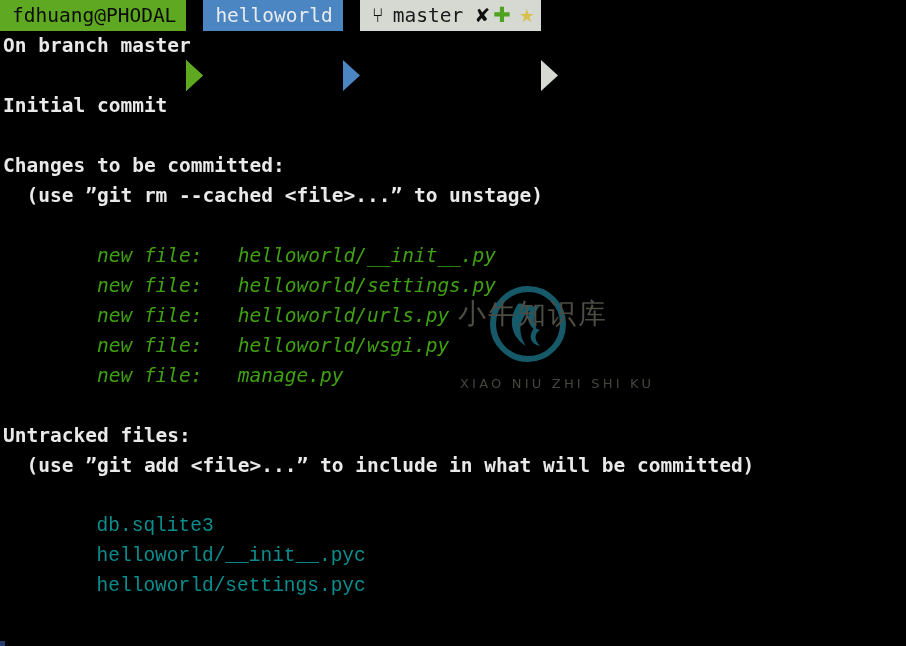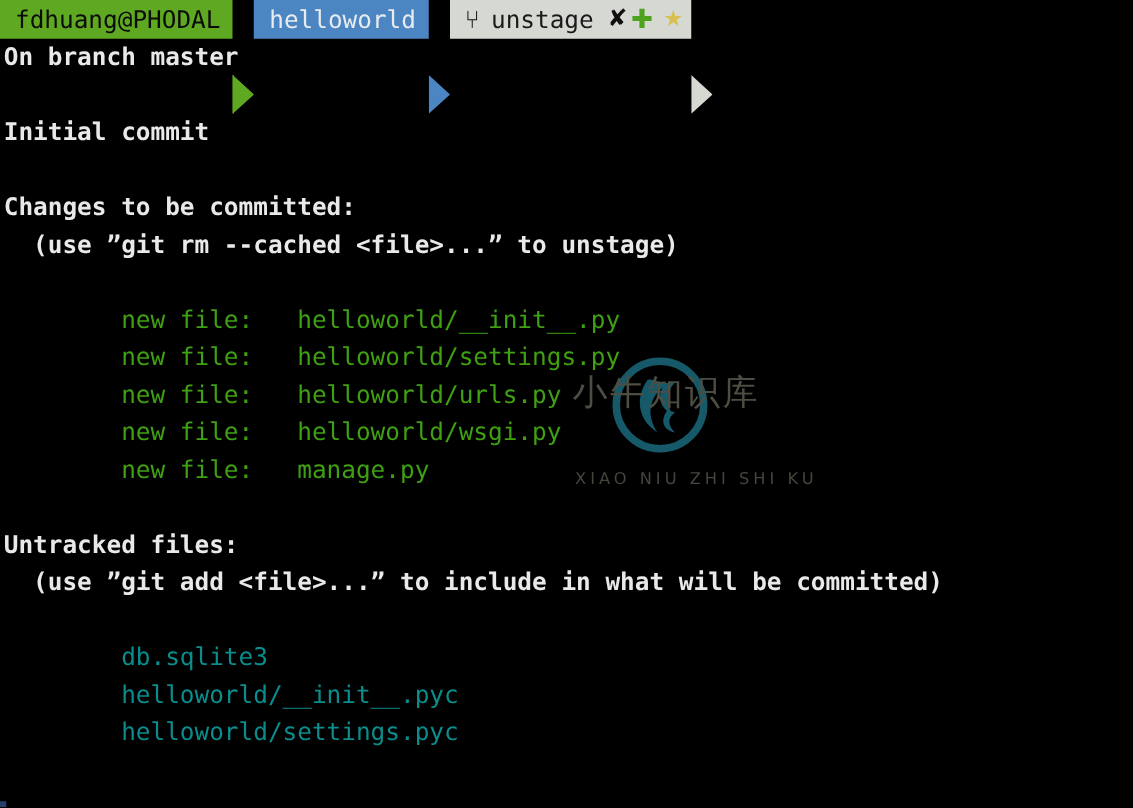--- a/index.html
+++ b/index.html
@@ -107,22 +107,22 @@
     width: 906px;
     white-space: pre;
   }
   .line {
     height: 30px;
     line-height: 30px;
     white-space: pre;
     padding-left: 3px;
   }
   .c-white  { color: #e9e9e9; font-weight: bold; }
-  .c-green  { color: #3fa012; }
-  .c-cyan   { color: #0b8d8d; }
+  .c-green  { color: #3fa012; font-style: italic; }
+  .c-cyan   { color: #0b8d8d; font-family: Liberation Mono, monospace; }
   .blank { height: 30px; }
 
   
   .watermark {
     position: absolute;
     left: 410px;
     top: 278px;
     width: 220px;
     height: 96px;
     pointer-events: none;
@@ -191,21 +191,21 @@
       <span>helloworld</span>
     </div>
     <div class="arrow">
       <svg width="17" height="31" viewBox="0 0 17 31">
           <polygon points="0,0 17,15.5 0,31" fill="#4b86c2"></polygon>
         </svg>
     </div>
 
     <div class="seg seg-git">
       <span class="git-branch-glyph">⑂</span>
-      <span>unstage</span>
+      <span>master</span>
       <span class="git-flags">
         <span class="flag-x">✘</span>
         <span class="flag-plus">✚</span>
         <span class="flag-star">★</span>
       </span>
     </div>
     <div class="arrow">
       <svg width="17" height="31" viewBox="0 0 17 31">
           <polygon points="0,0 17,15.5 0,31" fill="#d6d8d2"></polygon>
         </svg>

